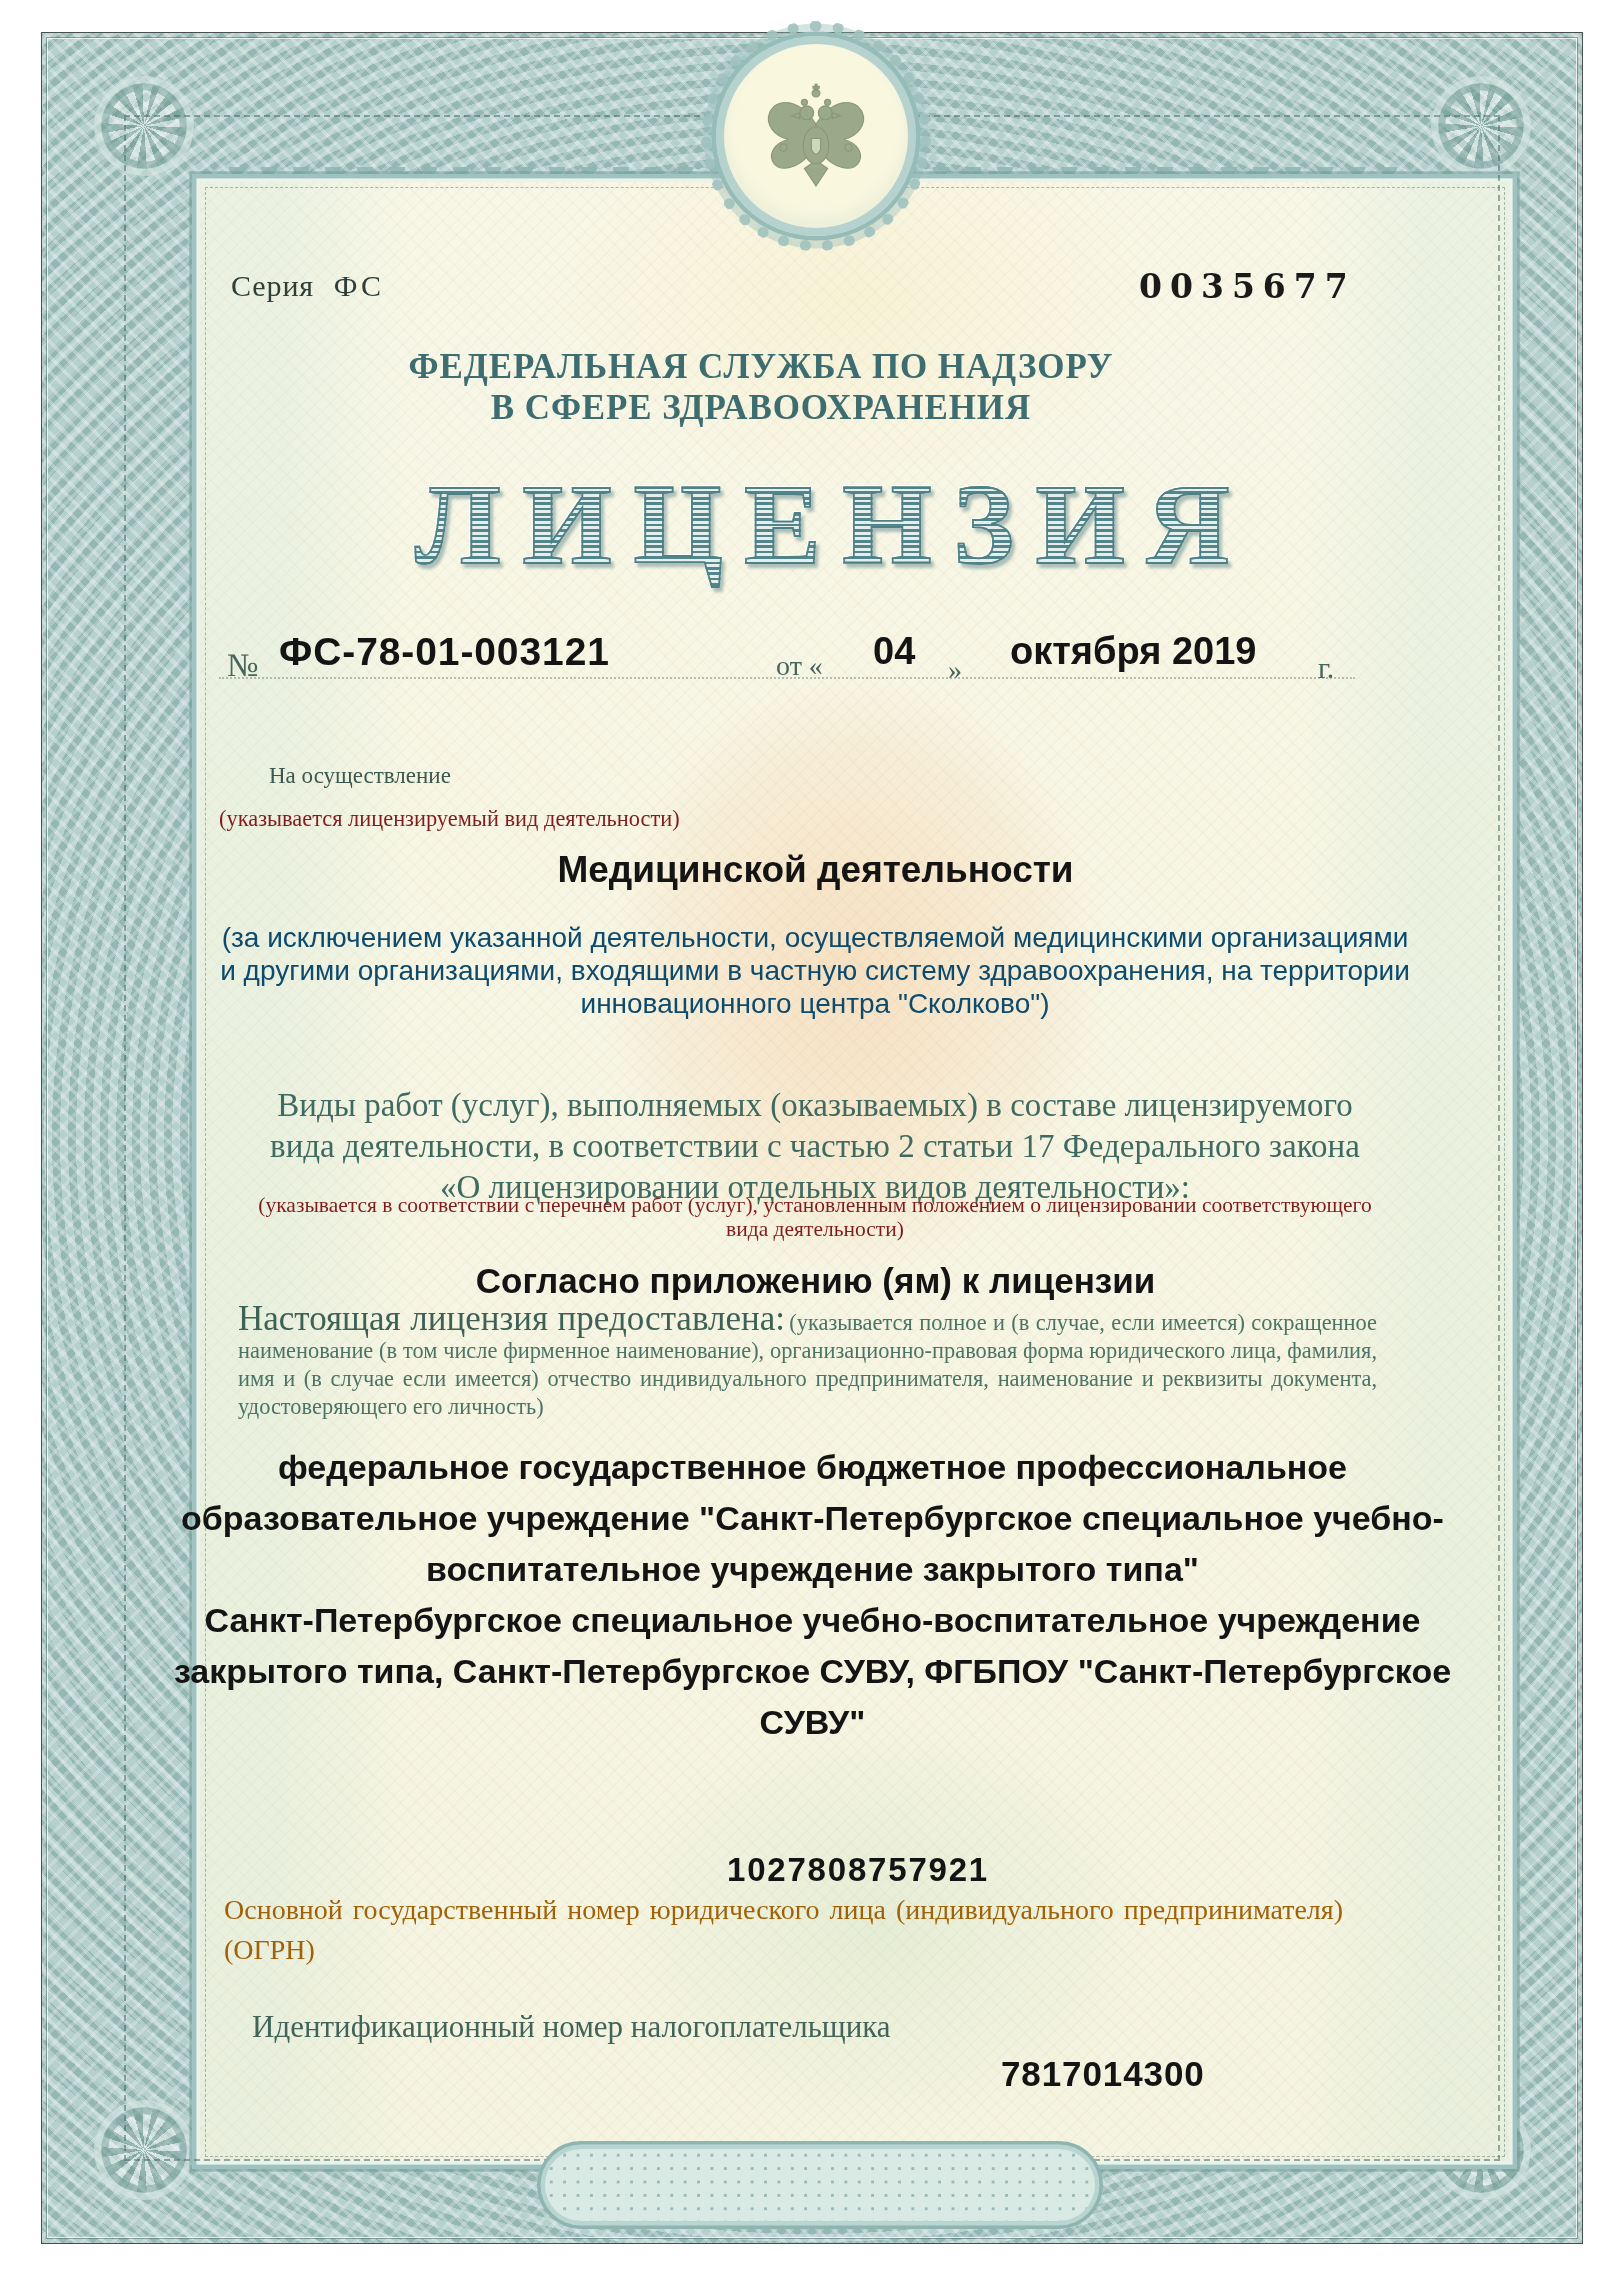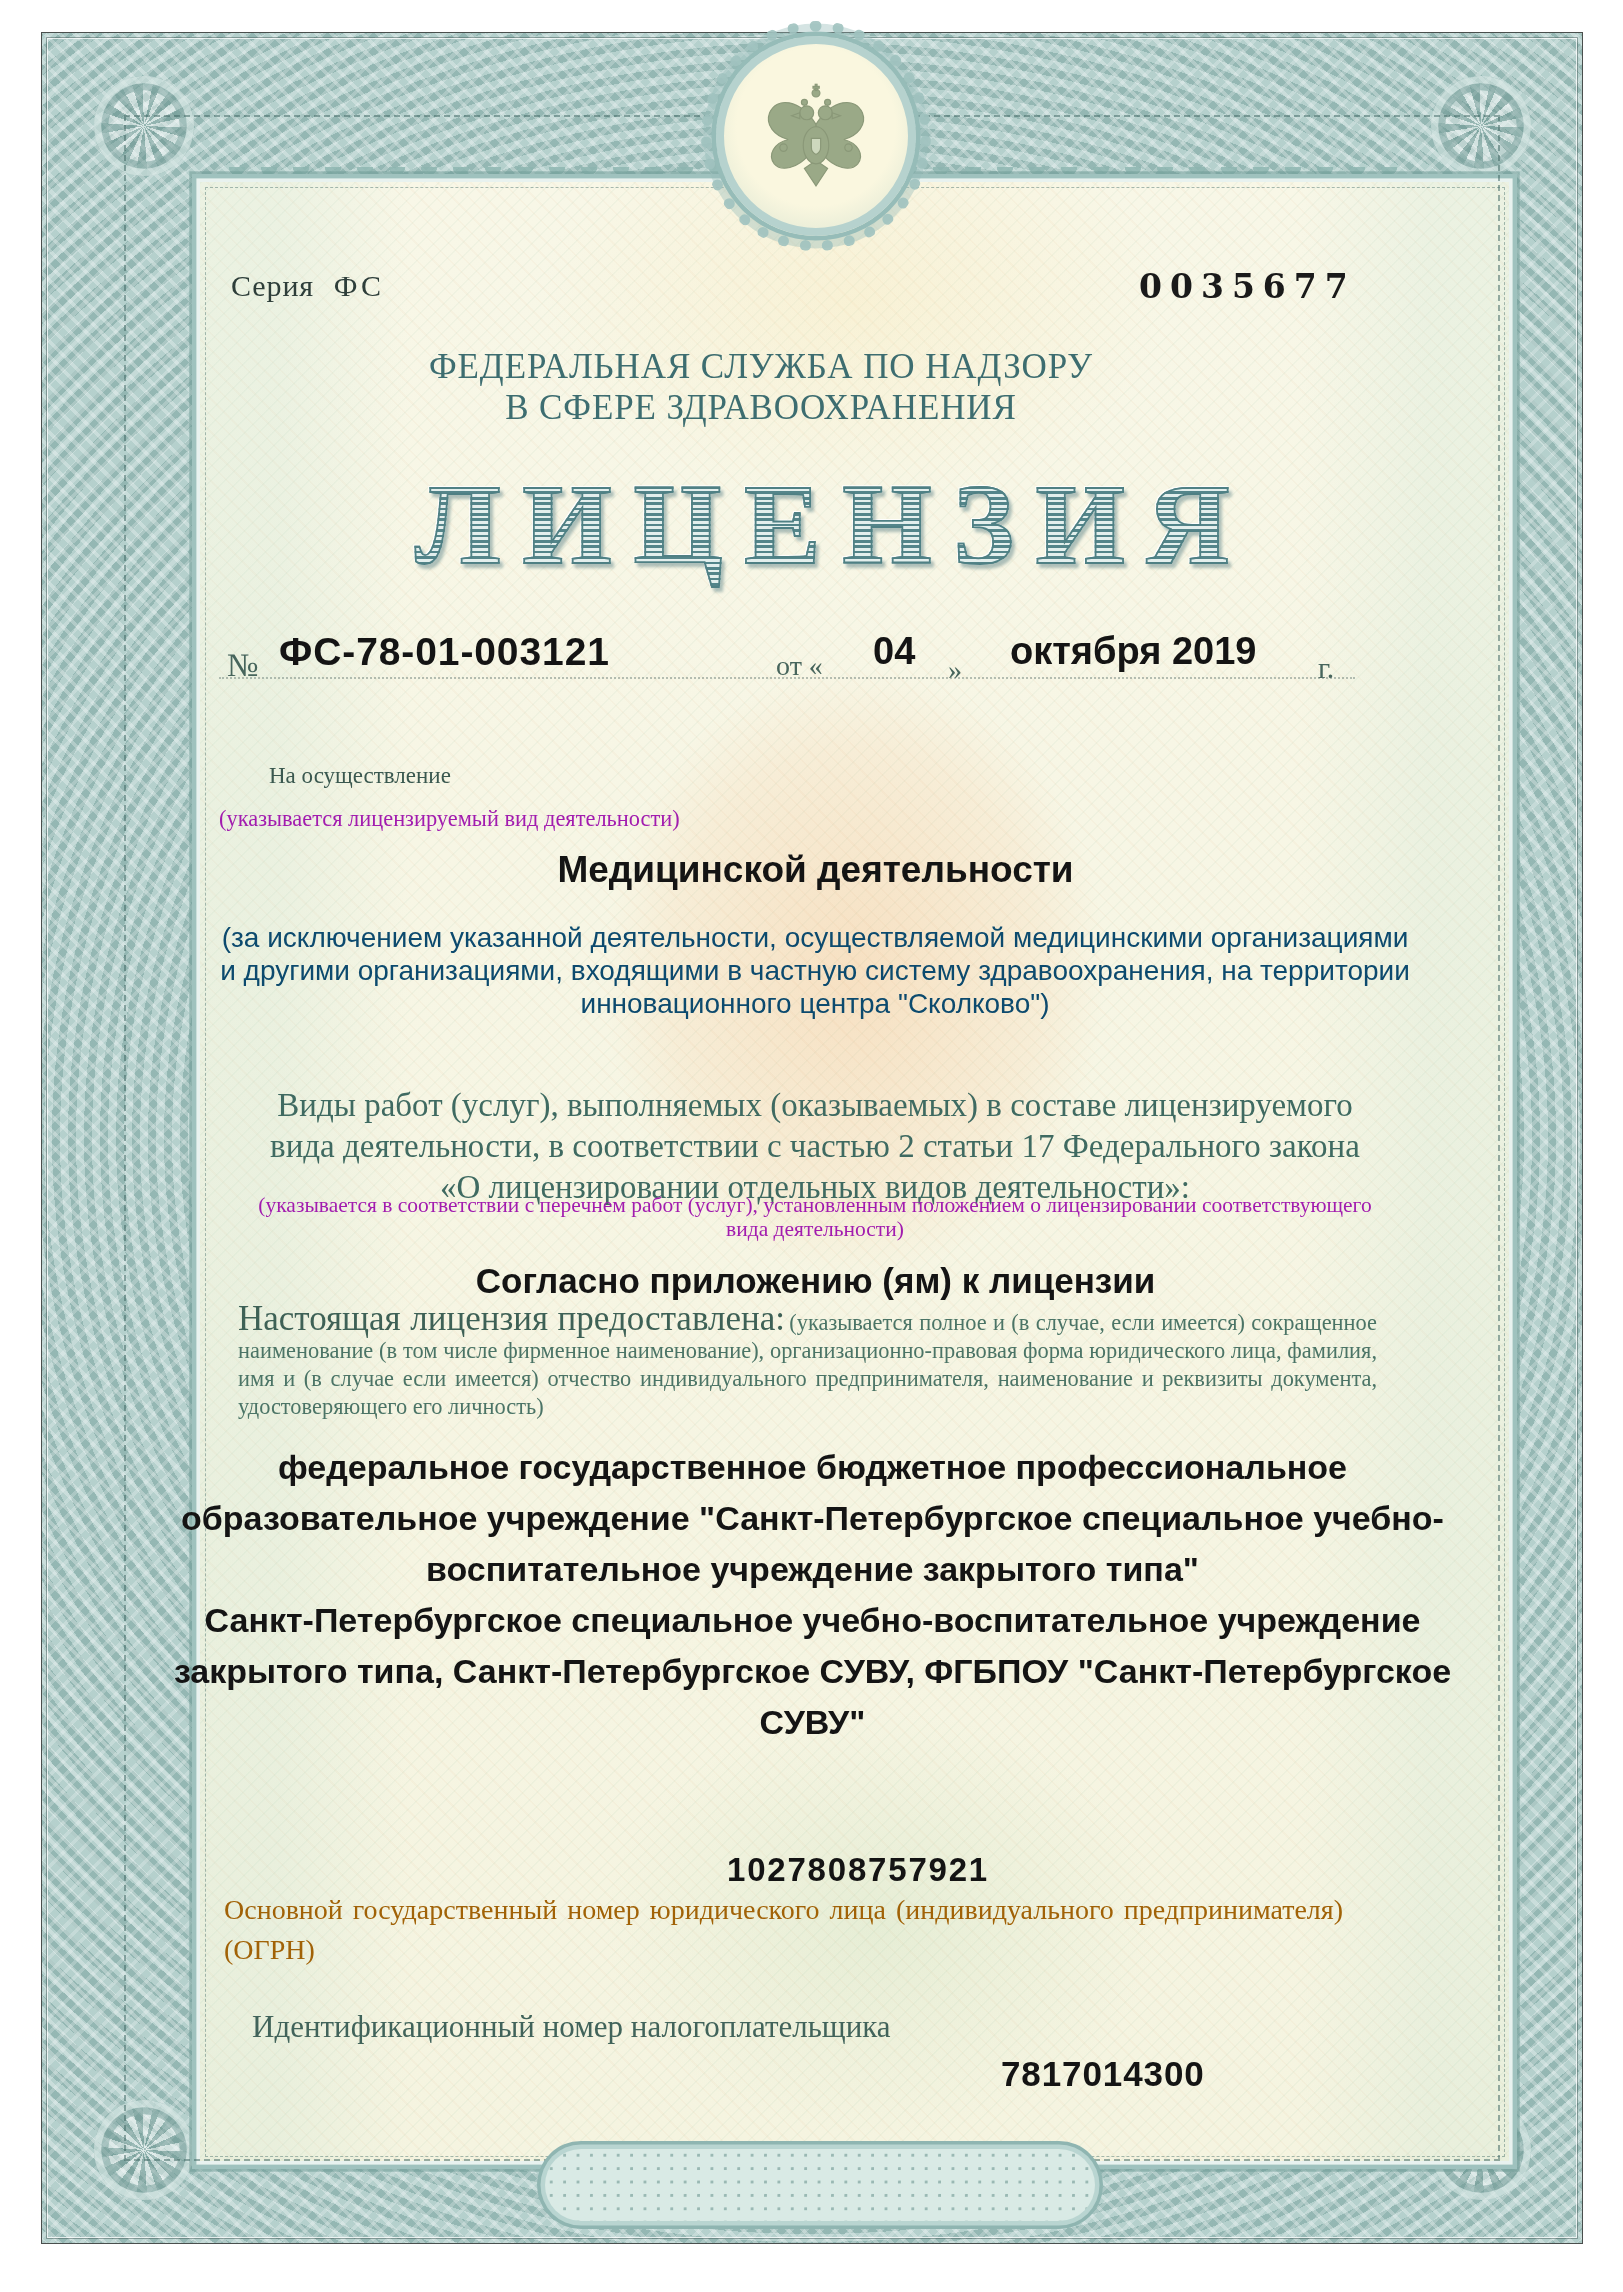--- a/index.html
+++ b/index.html
@@ -70,29 +70,29 @@
     position:absolute;left:545px;top:2149px;width:550px;height:72px;border-radius:36px;
     background-color:#d9eae5;
     background-image:radial-gradient(circle 1.8px at 6.3px 6.3px, rgba(90,135,130,.5) 0 1.4px, transparent 1.8px);
     background-size:13.4px 13.4px;
     box-shadow:0 0 0 4.5px #b9d5d1, 0 0 0 8px #8fb5b1;
     z-index:6;
   }
   
   .t{position:absolute;z-index:8;}
   .serif-green{font-family:"Liberation Serif",serif;color:#3e6156;}
-  .hint{font-family:"Liberation Serif",serif;color:#a21caf;}
+  .hint{font-family:"Liberation Serif",serif;color:#7f1d1d;}
   .sans-ink{font-family:"Liberation Sans",sans-serif;font-weight:bold;color:#141414;}
 
   .series-row{left:231px;top:269px;font-size:30px;color:#2e3e3a;letter-spacing:0.9px;}
   .series-val{margin-left:19.7px;letter-spacing:3.6px;}
   .form-number{left:1139px;top:267px;font-family:"DejaVu Serif",serif;font-size:33px;
     letter-spacing:8px;color:#1a1a1a;font-weight:600;}
   .authority{left:134px;top:346px;width:1254px;text-align:center;
-    font-weight:normal;font-size:35px;line-height:41px;color:#3d6d70;letter-spacing:0.9px;}
+    font-weight:bold;font-size:35px;line-height:41px;color:#3d6d70;letter-spacing:0.9px;}
   .license-title{
     left:166px;top:459px;width:1334px;text-align:center;
     font-family:"Liberation Serif",serif;font-weight:bold;font-size:115px;letter-spacing:21.5px;
     background:repeating-linear-gradient(180deg,#54858a 0 2.7px,#e3efed 2.7px 5.4px);
     -webkit-background-clip:text;background-clip:text;color:transparent;
     -webkit-text-stroke:1.8px #4f8084;
     filter:drop-shadow(3.6px 4.5px 1.8px rgba(80,120,120,.45)) drop-shadow(-0.9px -0.9px 0 rgba(255,255,255,.85));
   }
   .num-sign{left:227px;top:647px;font-size:33px;color:#47655c;}
   .lic-number{left:279px;top:630px;font-size:39px;letter-spacing:0.9px;}

